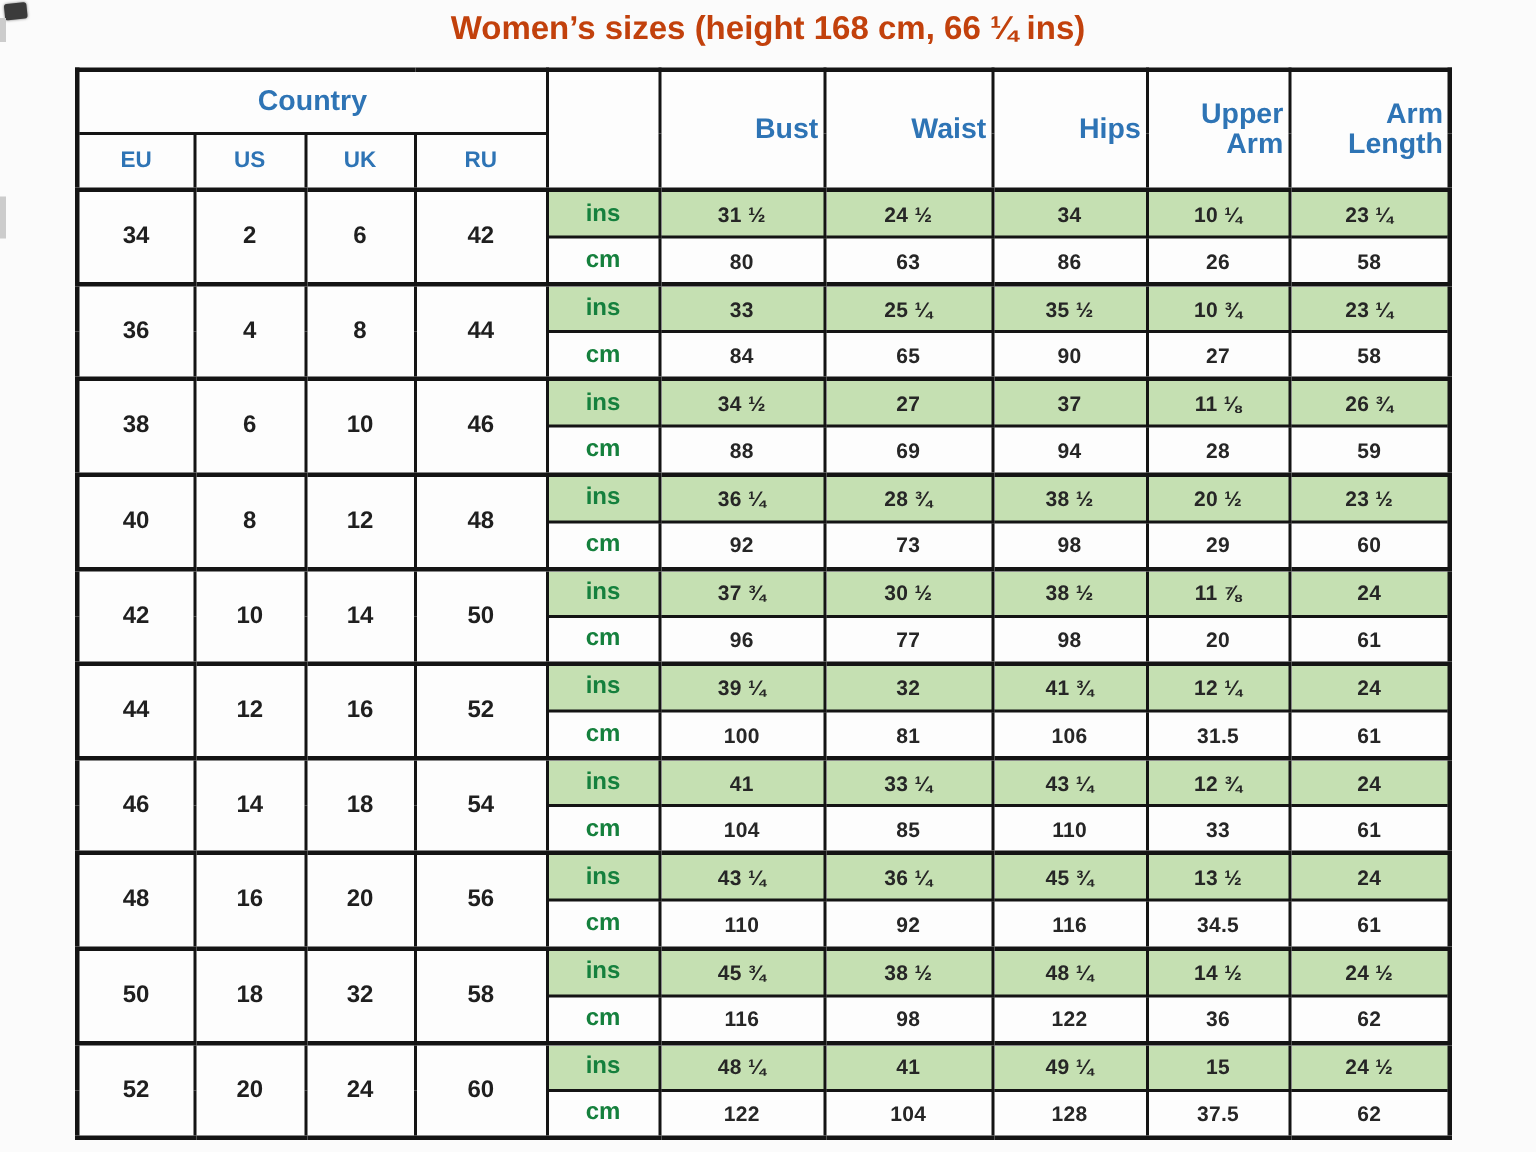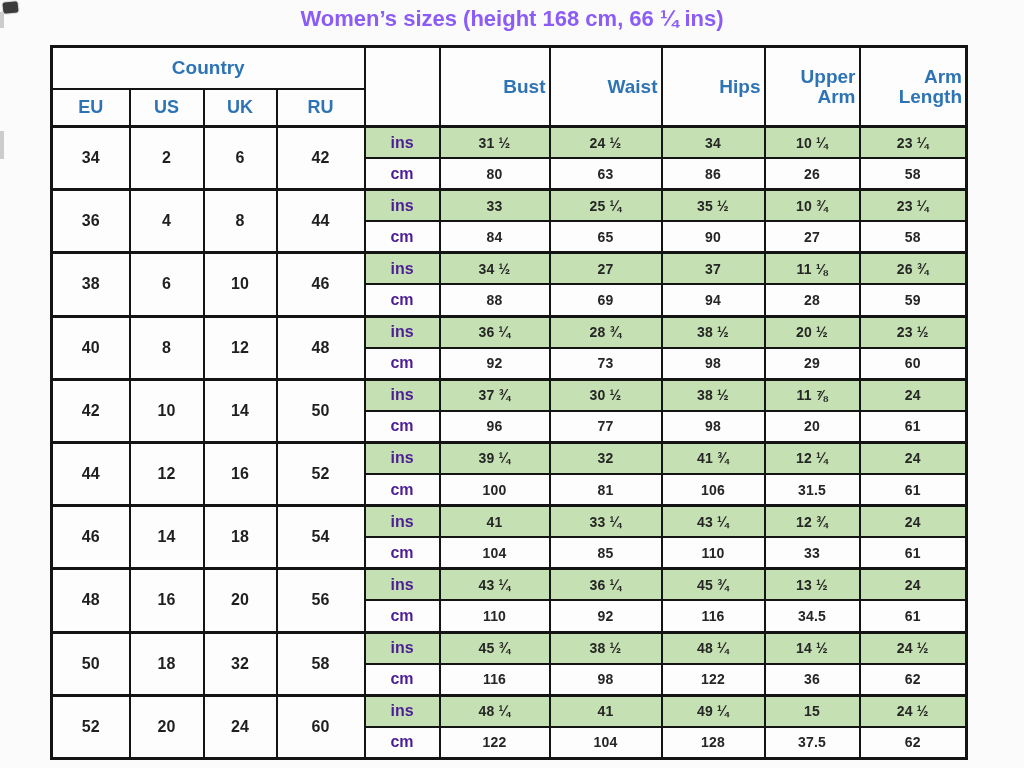--- a/index.html
+++ b/index.html
@@ -4,33 +4,33 @@
 <style>
   html,body{margin:0;padding:0;}
   .page{position:relative;width:1024px;height:768px;background:#fbfbfb;overflow:hidden;
         font-family:"Liberation Sans",sans-serif;}
   .smudge{position:absolute;left:3px;top:2px;width:15px;height:11px;background:#3b3b3b;
           border-radius:2px;transform:rotate(-6deg);box-shadow:0 0 2px #777;}
   .edge-tick{position:absolute;left:0;width:4px;background:#cccccc;}
   .tick-1{top:12px;height:16px;}
   .tick-2{top:131px;height:28px;}
   .title{position:absolute;top:6px;left:0;width:100%;margin:0;text-align:center;
-         font-size:22px;font-weight:bold;color:#8b5cf6;}
+         font-size:22px;font-weight:bold;color:#c2410c;}
   table.size-chart{position:absolute;left:50px;top:45px;width:915px;height:715px;
          border-collapse:collapse;table-layout:fixed;border:3px solid #141414;background:#fdfdfd;}
   th,td{border:2px solid #141414;text-align:center;vertical-align:middle;padding:0 3px;
         overflow:hidden;}
   thead th{color:#2e74b5;font-weight:bold;background:#fdfdfd;font-size:19px;line-height:1.05;}
   tr.country-row{height:42px;margin-top:22px;}
   tr.sub-row{height:38px;}
-  tr.sub-row th{border-bottom-width:3px;font-size:18px;}
+  tr.sub-row th{border-bottom-width:3px;font-size:15px;}
   thead th[rowspan]{border-bottom-width:3px;text-align:right;}
   .country-cell{font-size:16px;font-weight:bold;color:#1f1f1f;background:#fdfdfd;
                 border-bottom-width:3px;}
-  .unit-cell{font-size:16px;font-weight:bold;color:#4c1d95;}
+  .unit-cell{font-size:16px;font-weight:bold;color:#15803d;}
   .val-cell{font-size:14px;font-weight:bold;color:#262626;letter-spacing:0.2px;}
   tr.row-ins td{background:#c5e0b2;}
   tr.row-ins td.country-cell{background:#fdfdfd;}
   tr.row-cm td{background:#fdfdfd;border-bottom-width:3px;text-align:center;}
 </style>
 </head>
 <body>
 
 <div class="page">
   <div class="smudge"></div>

